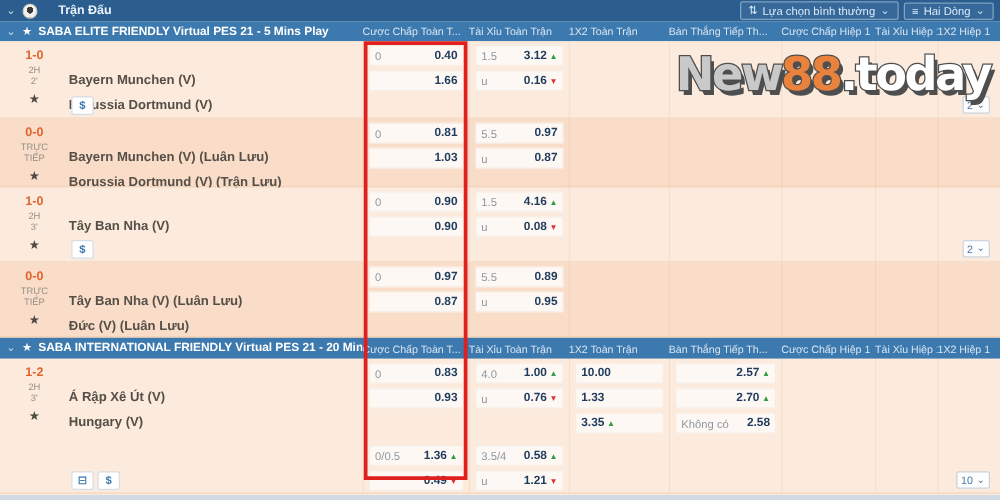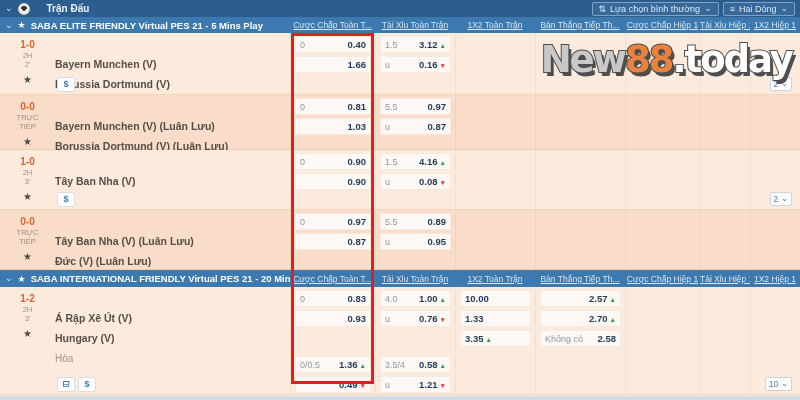--- a/index.html
+++ b/index.html
@@ -18,22 +18,22 @@
   .tb-right{display:flex;align-items:center;gap:4px;padding-right:5px;}
   .tb-btn{display:flex;align-items:center;gap:4px;border:1px solid #7fa3c2;background:#37689a;
           color:#dceaf6;font-size:9px;padding:1px 6px;border-radius:2px;cursor:pointer;}
   .tb-btn .ic{font-size:9px;}
 
   
   .league-header{background:#3c79ae;color:#fff;display:flex;align-items:center;font-size:9.5px;}
   .lh-name{width:290px;display:flex;align-items:center;gap:5px;padding-left:5px;box-sizing:border-box;}
   .lh-star{color:#fff;font-size:9px;}
   .lh-title{font-weight:600;white-space:nowrap;overflow:hidden;}
-  .col-head{color:#d8e5f2;font-size:8.5px;text-align:center;white-space:nowrap;overflow:hidden;
-            flex-shrink:0;text-decoration:underline;}
+  .col-head{color:#d8e5f2;font-size:8.5px;text-align:left;white-space:nowrap;overflow:hidden;
+            flex-shrink:0;}
 
   
   .match{display:flex;position:relative;box-sizing:border-box;border-bottom:1px solid rgba(224,178,140,.35);}
   .m-light{background:#fcebdc;}
   .m-dark{background:#f9ddc8;}
   .col-info{width:55px;flex-shrink:0;display:flex;flex-direction:column;align-items:center;
             padding-top:6px;box-sizing:border-box;}
   .score{color:#e0622d;font-weight:bold;font-size:10px;line-height:12px;}
   .status-line{color:#969088;font-size:7.5px;line-height:9px;}
   .fav-star{color:#4d4a46;font-size:10px;margin-top:6px;cursor:pointer;line-height:10px;}
@@ -163,21 +163,21 @@
     </div>
     <div class="match m-dark" style="height: 55px;">
       <div class="col-info">
         <div class="score">0-0</div>
         <div class="status-line">TRỰC</div>
         <div class="status-line">TIẾP</div>
         <div class="fav-star">★</div>
       </div>
       <div class="col-teams">
         <div class="team-line">Bayern Munchen (V) (Luân Lưu)</div>
-        <div class="team-line">Borussia Dortmund (V) (Luân Lưu)</div>
+        <div class="team-line">Borussia Dortmund (V) (Trận Lưu)</div>
       </div>
       <div class="odds-col" style="width: 85px;">
         <div class="cell">
           <span class="lbl">0</span>
           <span class="val">0.81</span>
         </div>
         <div class="cell">
           <span class="lbl"></span>
           <span class="val">1.03</span>
         </div>
@@ -297,21 +297,20 @@
     <div class="match m-light" style="height: 108px;">
       <div class="col-info">
         <div class="score">1-2</div>
         <div class="status-line">2H</div>
         <div class="status-line">3'</div>
         <div class="fav-star">★</div>
       </div>
       <div class="col-teams">
         <div class="team-line">Á Rập Xê Út (V)</div>
         <div class="team-line">Hungary (V)</div>
-        <div class="team-line draw-line">Hòa</div>
       </div>
       <div class="odds-col" style="width: 85px;">
         <div class="cell">
           <span class="lbl">0</span>
           <span class="val">0.83</span>
         </div>
         <div class="cell">
           <span class="lbl"></span>
           <span class="val">0.93</span>
         </div>

